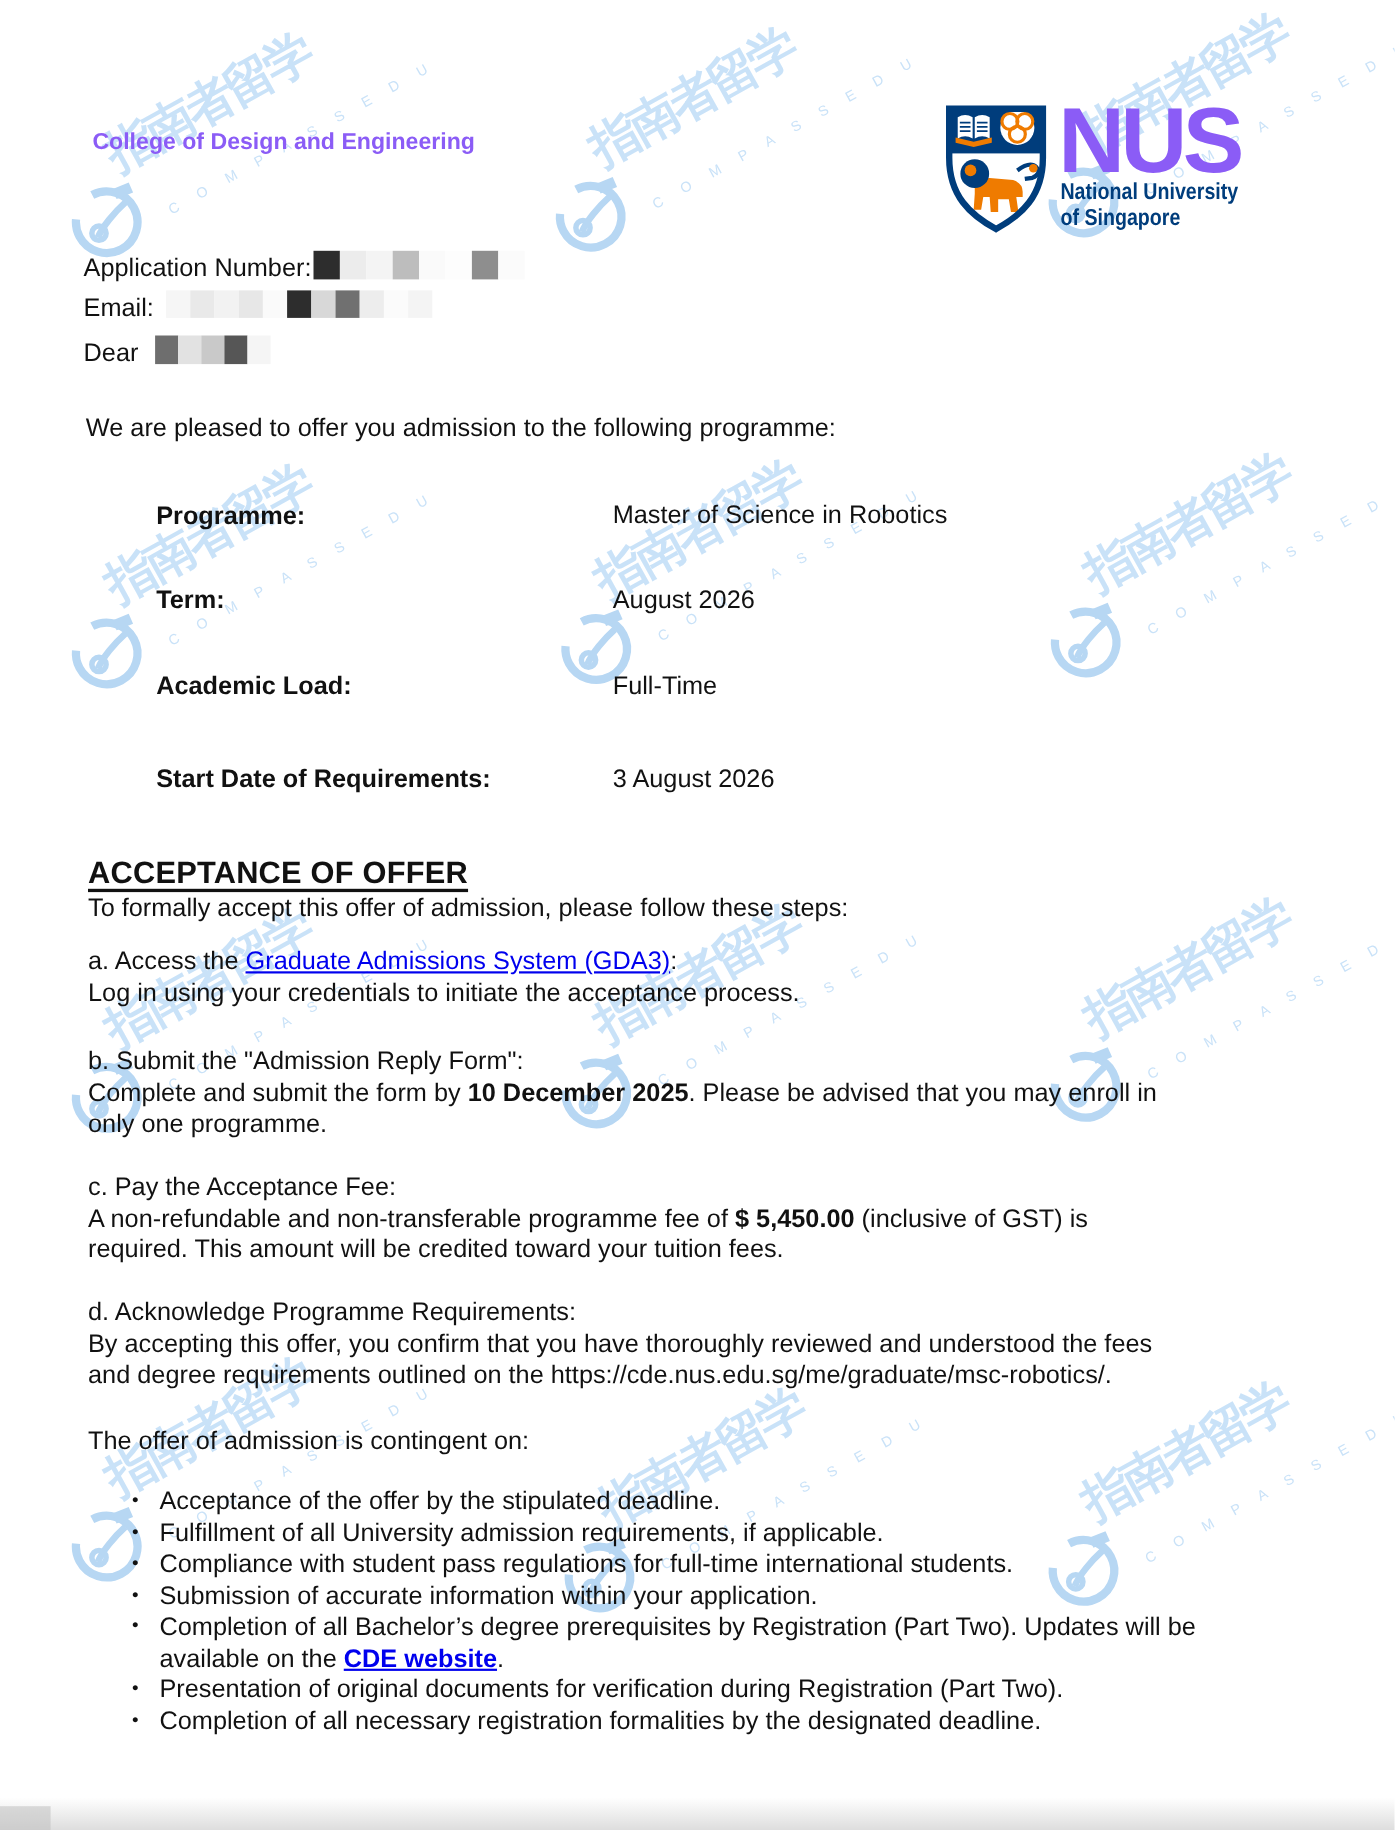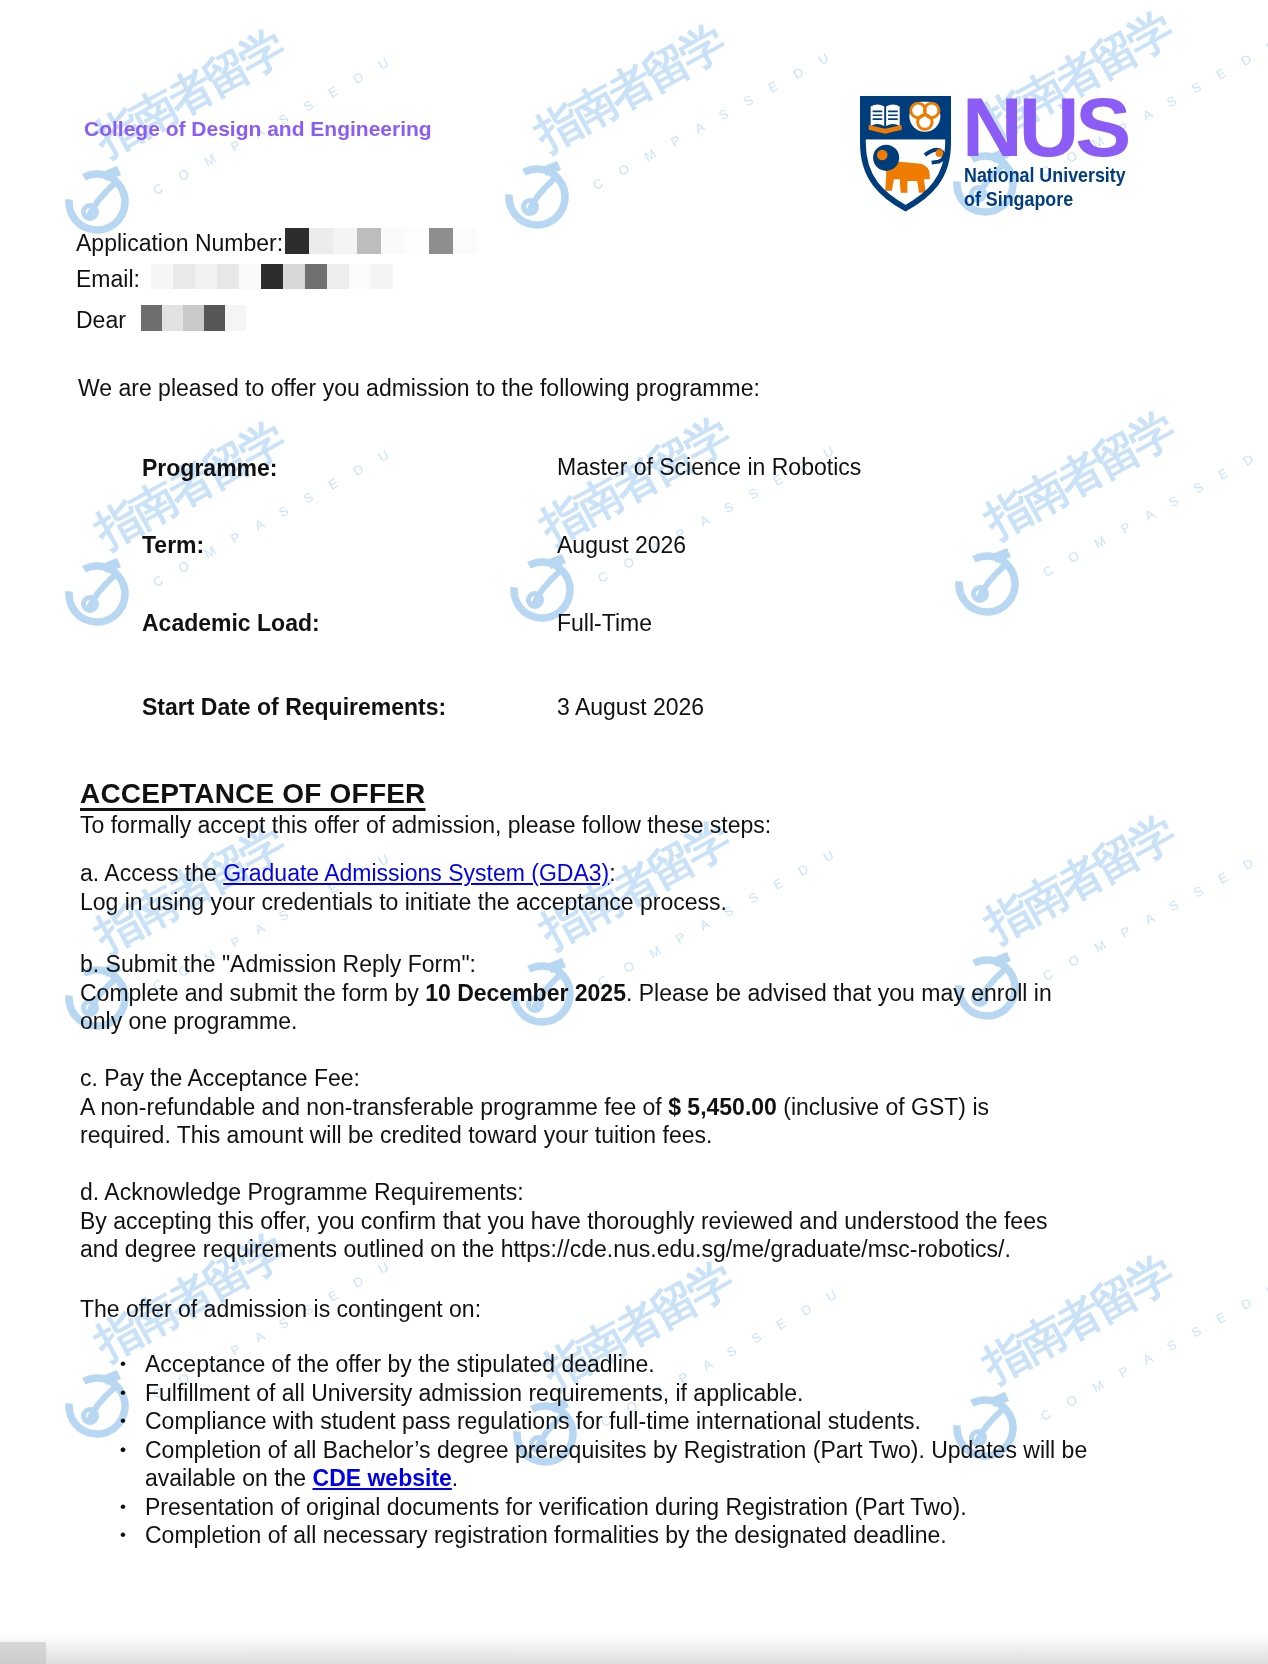--- a/index.html
+++ b/index.html
@@ -273,21 +273,21 @@
     <div class="abs bodytext para" style="top:950px"><span>b. Submit the "Admission Reply Form":</span><br><span>Complete and submit the form by </span><span class="b">10 December 2025</span><span>. Please be advised that you may enroll in</span><br><span>only one programme.</span></div>
     <div class="abs bodytext para" style="top:1064px"><span>c. Pay the Acceptance Fee:</span><br><span>A non-refundable and non-transferable programme fee of </span><span class="b">$ 5,450.00</span><span>  (inclusive of GST) is</span><br><span>required. This amount will be credited toward your tuition fees.</span></div>
     <div class="abs bodytext para" style="top:1295px">The offer of admission is contingent on:</div>
 
     <div class="abs bodytext para" style="top:1178px"><span>d. Acknowledge Programme Requirements:</span><br><span>By accepting this offer, you confirm that you have thoroughly reviewed and understood the fees</span><br><span>and degree requirements outlined on the https://cde.nus.edu.sg/me/graduate/msc-robotics/.</span></div>
 
     <ul class="abs" id="conditions">
         <li><span class="dot">•</span><span>Acceptance of the offer by the stipulated deadline.</span></li>
         <li><span class="dot">•</span><span>Fulfillment of all University admission requirements, if applicable.</span></li>
         <li><span class="dot">•</span><span>Compliance with student pass regulations for full-time international students.</span></li>
-        <li><span class="dot">•</span></li>
+        <li><span class="dot">•</span><span>Submission of accurate information within your application.</span></li>
         <li><span class="dot">•</span><span>Completion of all Bachelor’s degree prerequisites by Registration (Part Two). Updates will be</span><br><span>available on the </span><span class="b link">CDE website</span><span>.</span></li>
         <li><span class="dot">•</span><span>Presentation of original documents for verification during Registration (Part Two).</span></li>
         <li><span class="dot">•</span><span>Completion of all necessary registration formalities by the designated deadline.</span></li>
       </ul>
 
     <div class="abs bottom-shade"></div>
     <div class="abs corner-shade"></div>
   </div>
 </div>
 

